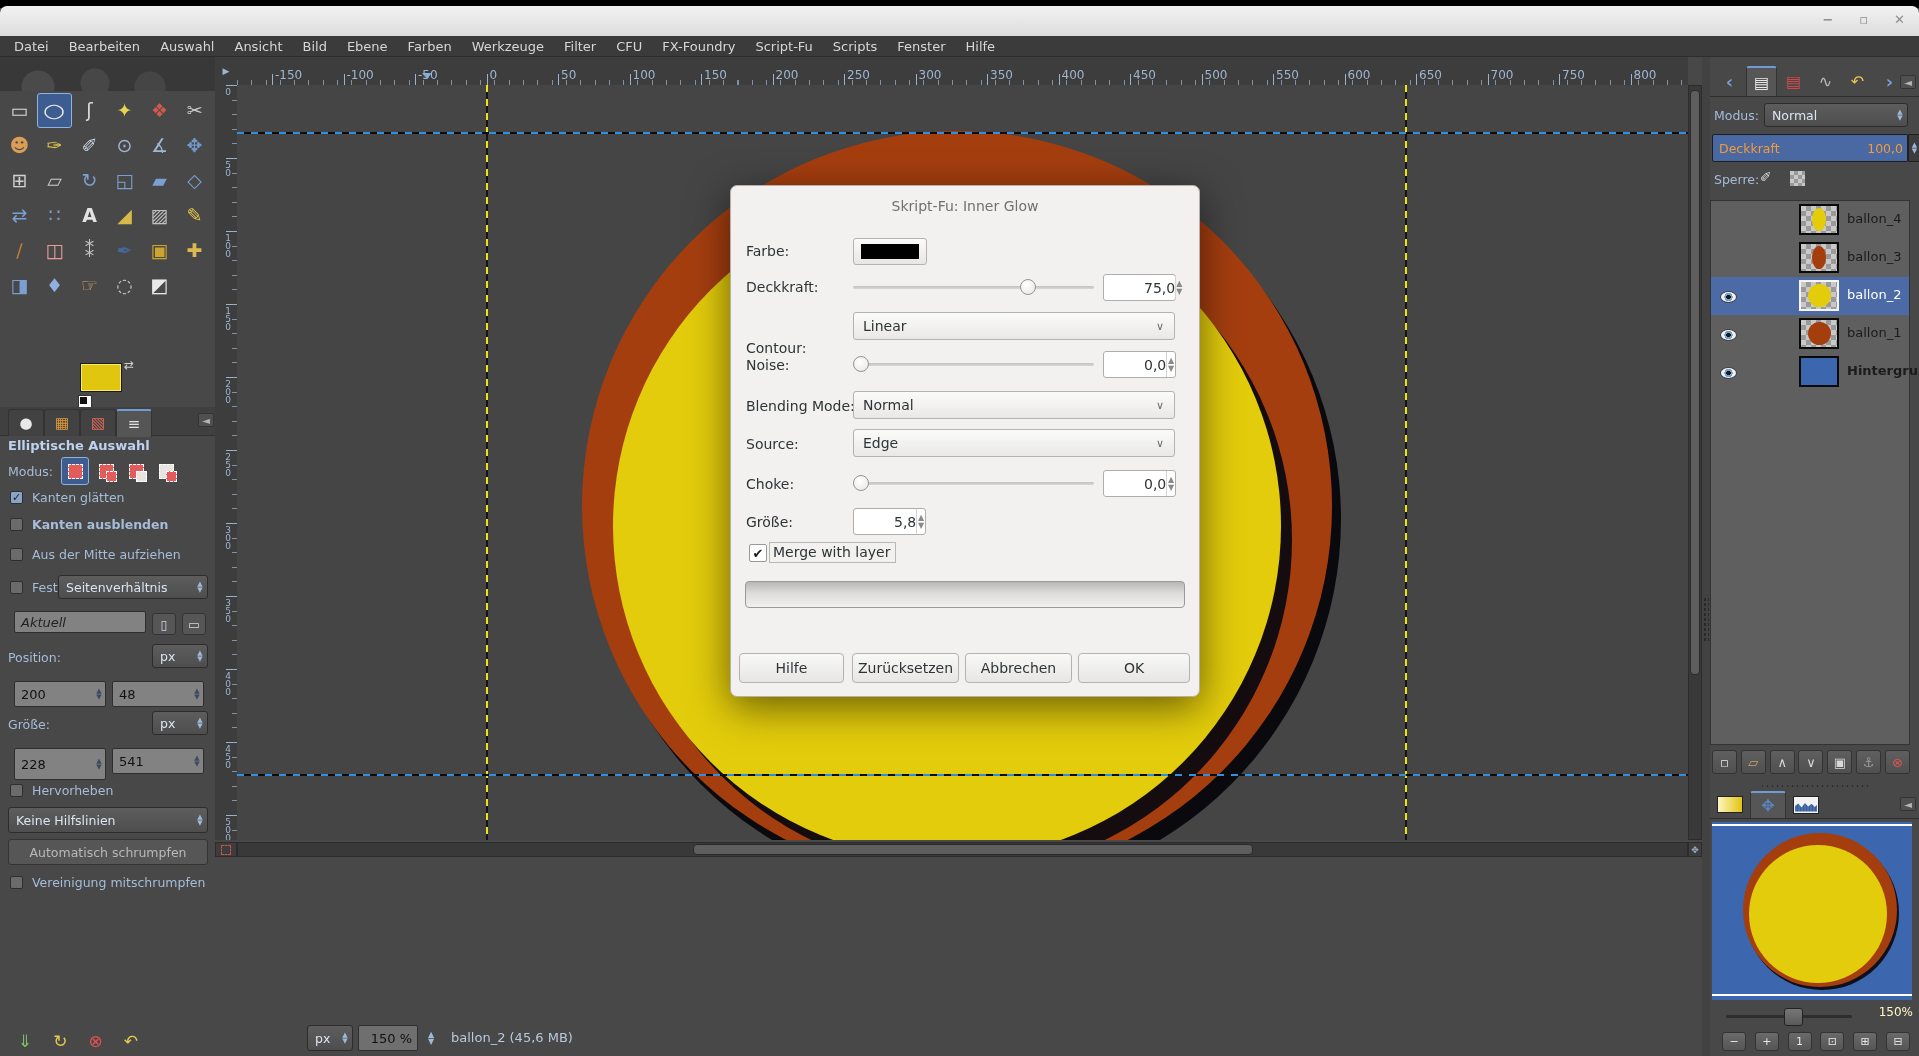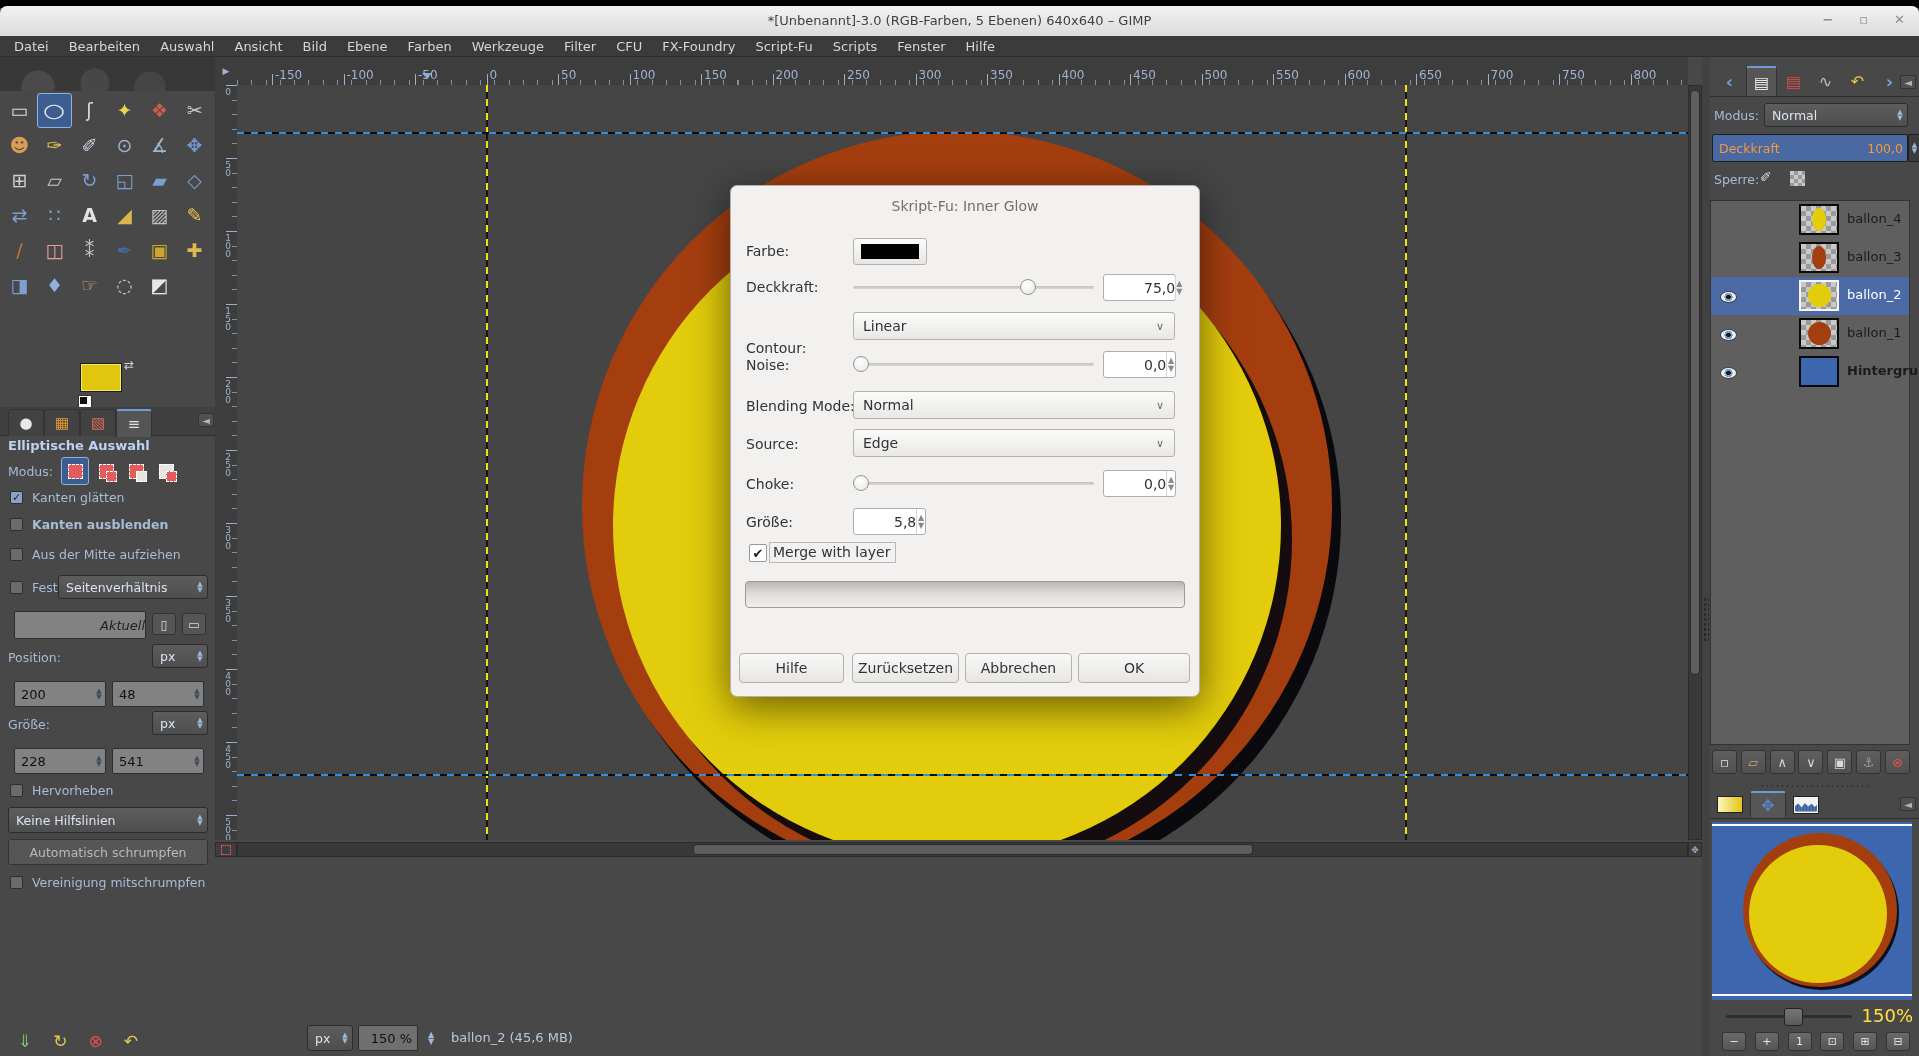--- a/index.html
+++ b/index.html
@@ -164,21 +164,21 @@
   .grad-sw{width:24px;height:15px;background:linear-gradient(90deg,#fdf6c0,#e3c312);border:1px solid #222;}
   .histo{width:24px;height:16px;background:#f2f2f2;border:1px solid #222;position:relative;overflow:hidden;}
   .histo::after{content:"";position:absolute;left:1px;right:1px;bottom:1px;height:9px;
        background:repeating-linear-gradient(to right,#4a6fae 0 2px,#3b5d97 2px 3px);
        clip-path:polygon(0 100%,0 40%,15% 10%,30% 55%,45% 5%,60% 45%,75% 15%,90% 50%,100% 25%,100% 100%);}
   .navpreview{position:absolute;left:2px;top:765px;width:200px;height:178px;overflow:hidden;}
   .nav-viewrect{position:absolute;left:0;width:200px;height:2px;background:#fff;}
   .navslider-track{position:absolute;left:16px;top:958px;width:126px;height:3px;background:#2e2e2e;border-radius:2px;}
   .navslider-handle{position:absolute;left:74px;top:951px;width:17px;height:16px;background:linear-gradient(#767676,#5a5a5a);
        border:1px solid #222;border-radius:3px;}
-  .navzoom-label{position:absolute;right:6px;top:948px;color:#fde047;font-size:18px;}
+  .navzoom-label{position:absolute;right:6px;top:948px;color:#fef9c3;font-size:12px;}
   .navbtns{position:absolute;left:12px;top:975px;width:188px;height:20px;display:flex;justify-content:space-between;}
   .navbtns .mini-btn{width:24px;height:19px;background:linear-gradient(#6a6a6a,#555);font-size:11px;color:#e8e8e8;}
 
   
   .sfdialog{position:absolute;left:730px;top:185px;width:468px;height:510px;background:#f2f1ef;
        border:1px solid #b5b0ab;border-radius:7px;box-shadow:0 10px 40px rgba(0,0,0,.55);z-index:50;
        color:#2e3436;font-size:14px;}
   .dlg-title{position:absolute;left:0;right:0;top:12px;text-align:center;color:#72706c;font-size:14px;}
   .dlg-label{position:absolute;left:15px;white-space:nowrap;}
   .color-btn{position:absolute;left:122px;top:52px;width:72px;height:25px;background:linear-gradient(#fbfbfa,#e7e6e4);
@@ -205,21 +205,20 @@
   .dlg-btn{position:absolute;top:467px;height:30px;background:linear-gradient(#f8f8f7,#e7e6e4);
        border:1px solid #b4b1ae;border-radius:4px;display:flex;align-items:center;justify-content:center;box-sizing:border-box;}
 </style>
 </head>
 <body>
 
 <div class="app">
 
   <div class="topstrip"></div>
   <div class="titlebar">
-    <div class="title">*[Unbenannt]-3.0 (RGB-Farben, 5 Ebenen) 640x640 – GIMP</div>
     <div class="winbtns">
       <span>−</span>
       <span>▫</span>
       <span>✕</span>
     </div>
   </div>
 
   <div class="menubar" id="menubar">
       <span class="menu-item">Datei</span>
       <span class="menu-item">Bearbeiten</span>
@@ -409,21 +408,21 @@
         <span>Aus der Mitte aufziehen</span>
       </div>
       <div class="cb-row" style="top:145px;">
         <span class="cb"></span>
         <span>Fest:</span>
       </div>
       <div class="dd-dark abs" style="left:58px;top:140px;width:150px;height:24px;">
         <span class="t">Seitenverhältnis</span>
         <span class="chev2">▲<br>▼</span>
       </div>
-      <div class="entry abs" style="left:14px;top:176px;width:132px;height:28px;text-align:right;">
+      <div class="entry abs" style="left:14px;top:176px;width:132px;height:22px;">
         <span class="t" style="font-style:italic;color:#222;">Aktuell</span>
       </div>
       <div class="sbtn abs" style="left:152px;top:178px;width:24px;height:22px;">▯</div>
       <div class="sbtn abs" style="left:182px;top:178px;width:24px;height:22px;">▭</div>
 
       <div class="abs" style="left:8px;top:215px;">Position:</div>
       <div class="dd-dark abs" style="left:152px;top:209px;width:56px;height:24px;">
         <span class="t">px</span>
         <span class="chev2">▲<br>▼</span>
       </div>
@@ -434,21 +433,21 @@
       <div class="entry abs" style="left:112px;top:246px;width:92px;height:26px;">
         <span class="t">48</span>
           <span class="spn">▲<br>▼</span>
       </div>
 
       <div class="abs" style="left:8px;top:282px;">Größe:</div>
       <div class="dd-dark abs" style="left:152px;top:276px;width:56px;height:24px;">
         <span class="t">px</span>
         <span class="chev2">▲<br>▼</span>
       </div>
-      <div class="entry abs" style="left:14px;top:313px;width:92px;height:26px;">
+      <div class="entry abs" style="left:14px;top:313px;width:92px;height:32px;">
         <span class="t">228</span>
           <span class="spn">▲<br>▼</span>
       </div>
       <div class="entry abs" style="left:112px;top:313px;width:92px;height:26px;">
         <span class="t">541</span>
           <span class="spn">▲<br>▼</span>
       </div>
 
       <div class="cb-row" style="top:348px;">
         <span class="cb"></span>

